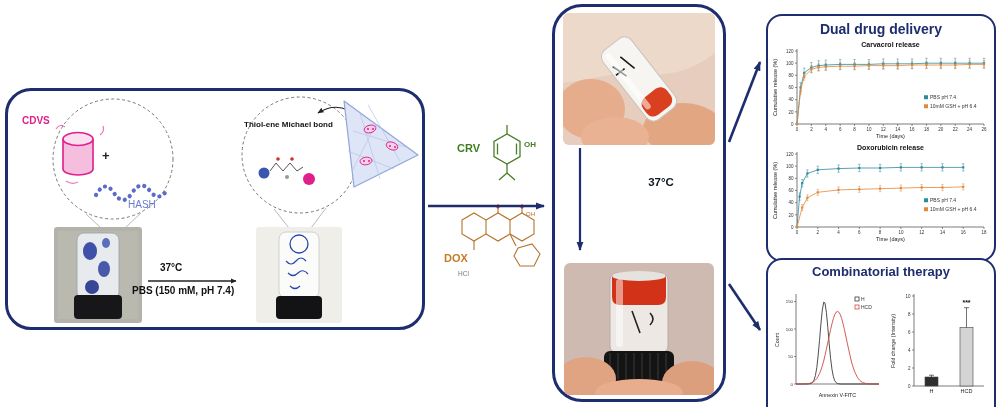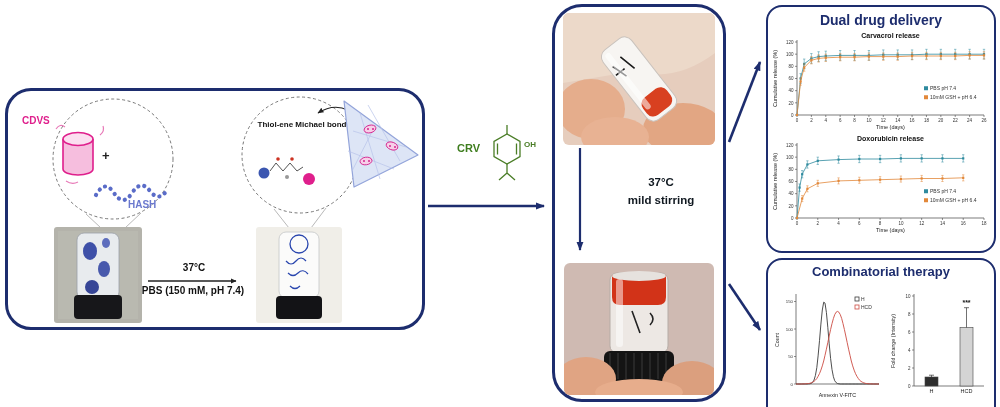--- a/index.html
+++ b/index.html
@@ -2,21 +2,21 @@
 <html><head>
 <meta charset="utf-8">
 <style>
   *{margin:0;padding:0;box-sizing:border-box}
   body{font-family:"Liberation Sans",sans-serif;background:#fff}
   #canvas{position:relative;width:1000px;height:407px;background:#fff;overflow:hidden}
   .panel{position:absolute;background:#fff;border:3px solid #1d2d6e;border-radius:26px}
   .panel.thin{border-width:2.5px;border-radius:16px}
   .art{position:absolute;left:0;top:0;width:100%;height:100%}
   .lbl{position:absolute;line-height:1.15}
-  .lbl.center{text-align:center}
+  .lbl.center{text-align:left}
   .panel-title{position:absolute;left:0;right:0;text-align:center;font-weight:bold;color:#1d2d6e}
   .chart{position:absolute}
   .photo{position:absolute;border-radius:6px;overflow:hidden}
   .photo svg{display:block;width:100%;height:100%}
   .midtext{position:absolute;text-align:center;font-weight:bold;color:#101820;font-size:11.5px;line-height:1.6}
   .molwrap{position:absolute}
   #overlay{position:absolute;left:0;top:0;pointer-events:none;z-index:6}
 </style>
 </head>
 <body>
@@ -87,78 +87,95 @@
       <g>
         <rect x="248" y="136" width="86" height="96" rx="3" fill="#f0eee8"></rect>
         <rect x="271" y="141" width="40" height="66" rx="7" fill="#fbfbfa" stroke="#c4c6c8" stroke-width="0.8"></rect>
         <circle cx="291" cy="153" r="9" fill="none" stroke="#2946ae" stroke-width="1.3"></circle>
         <path d="M278,170 q5,6 10,0 t10,0 M280,182 q5,5 10,0 t10,1 M282,195 q5,5 10,0" fill="none" stroke="#2946ae" stroke-width="1.2"></path>
         <rect x="268" y="205" width="46" height="23" rx="4" fill="#131316"></rect>
       </g>
     </svg>
     <div class="lbl" style="left:14px;top:24px;color:#df1f8c;font-weight:bold;font-size:10px">CDVS</div>
     <div class="lbl" style="left:94px;top:58px;color:#222;font-weight:bold;font-size:13px">+</div>
-    <div class="lbl" style="left:120px;top:108px;color:#6b79ce;font-weight:bold;font-size:10px">HASH</div>
+    <div class="lbl" style="left:120px;top:108px;color:#6b79ce;font-weight:normal;font-size:10px">HASH</div>
     <div class="lbl center" style="left:236px;top:29px;width:116px;color:#111;font-weight:bold;font-size:8px">Thiol-ene Michael bond</div>
     <div class="lbl center" style="left:152px;top:171px;width:68px;color:#111;font-weight:bold;font-size:10px">37°C</div>
     <div class="lbl center" style="left:124px;top:194px;width:122px;color:#111;font-weight:bold;font-size:10px">PBS (150 mM, pH 7.4)</div>
   </section>
 
   <div class="molwrap" style="left:437px;top:120px;width:110px;height:64px">
     <svg class="art" viewBox="0 0 110 64">
       <g stroke="#4a7d26" stroke-width="1.3" fill="none">
         <path d="M70,14 L83,21.5 L83,36.5 L70,44 L57,36.5 L57,21.5 Z"></path>
         <path d="M79.5,23.5 L79.5,34.5 M60.5,23.5 L60.5,34.5"></path>
         <path d="M70,14 L70,5"></path>
         <path d="M70,44 L70,53 M70,53 L62,60 M70,53 L78,60"></path>
       </g>
       <text x="87" y="27" font-size="8" fill="#4a7d26" font-weight="bold">OH</text>
     </svg>
     <div class="lbl" style="left:20px;top:22px;color:#3e7d1e;font-weight:bold;font-size:11px">CRV</div>
   </div>
 
+  <div class="molwrap" style="left:430px;top:190px;width:120px;height:116px">
+    <svg class="art" viewBox="0 0 120 116">
+      <g transform="translate(26,0)">
+        <g stroke="#b5722a" stroke-width="1.1" fill="none">
+          <path d="M6,30 L18,23 L30,30 L30,44 L18,51 L6,44 Z"></path>
+          <path d="M30,30 L42,23 L54,30 L54,44 L42,51 L30,44"></path>
+          <path d="M54,30 L66,23 L78,30 L78,44 L66,51 L54,44"></path>
+          <path d="M42,23 L42,14 M66,23 L66,14 M18,51 L18,60 M54,44 L60,56"></path>
+          <path d="M62,58 L76,54 L84,64 L78,76 L64,76 L58,66 Z"></path>
+        </g>
+        <circle cx="42" cy="17" r="1.6" fill="#cc3322"></circle>
+        <circle cx="66" cy="17" r="1.6" fill="#cc3322"></circle>
+        <text x="70" y="26" font-size="6" fill="#b5722a">OH</text>
+      </g>
+      <text x="28" y="86" font-size="6.5" fill="#777">HCl</text>
+    </svg>
+    <div class="lbl" style="left:14px;top:62px;color:#c87a28;font-weight:bold;font-size:11px">DOX</div>
+  </div>
 
   <section class="panel" style="left:552px;top:4px;width:174px;height:398px;border-radius:30px">
     <div class="photo" style="left:8px;top:6px;width:152px;height:132px">
       <svg viewBox="0 0 152 132">
         <rect width="152" height="132" fill="#e6cdbd"></rect>
         <path d="M0,0 h152 v40 q-40,30 -80,18 L0,70 Z" fill="#ecd9c9"></path>
         <ellipse cx="28" cy="96" rx="34" ry="30" fill="#e5ad8c"></ellipse>
         <ellipse cx="120" cy="116" rx="40" ry="26" fill="#e2a683"></ellipse>
         <g transform="rotate(-38 76 66)">
           <rect x="58" y="22" width="36" height="88" rx="9" fill="#f7f5f2" stroke="#c9c2bc" stroke-width="1"></rect>
           <rect x="61" y="84" width="30" height="22" rx="8" fill="#d84020"></rect>
           <path d="M63,40 l5,16 m-8,-7 l11,0 m4,-12 l4,18" stroke="#1b1b1b" stroke-width="1.6" fill="none"></path>
           <rect x="63" y="26" width="6" height="70" rx="3" fill="#ffffff" opacity="0.55"></rect>
         </g>
         <ellipse cx="52" cy="124" rx="34" ry="20" fill="#e8b293"></ellipse>
       </svg>
     </div>
     <div class="midtext" style="left:44px;top:166px;width:124px">
       <div>37°C</div>
-      <div>mild stirring</div>
     </div>
     <div class="photo" style="left:9px;top:256px;width:150px;height:132px">
       <svg viewBox="0 0 150 132">
         <rect width="150" height="132" fill="#cfbab2"></rect>
         <rect x="46" y="10" width="58" height="80" rx="7" fill="#ede8e4" stroke="#b5aca6" stroke-width="1"></rect>
         <path d="M48,12 h54 v22 q0,8 -8,8 h-38 q-8,0 -8,-8 Z" fill="#d23318"></path>
         <ellipse cx="75" cy="13" rx="27" ry="5" fill="#e6e2de"></ellipse>
         <path d="M86,50 q6,6 0,12 m-18,-14 l8,22" stroke="#222" stroke-width="1.6" fill="none"></path>
         <rect x="52" y="16" width="7" height="68" rx="3" fill="#fff" opacity="0.5"></rect>
         <rect x="40" y="88" width="70" height="30" rx="6" fill="#141414"></rect>
         <path d="M46,90 v26 M54,90 v26 M62,90 v26 M70,90 v26 M78,90 v26 M86,90 v26 M94,90 v26 M102,90 v26" stroke="#2e2e2e" stroke-width="1.5"></path>
         <ellipse cx="22" cy="116" rx="30" ry="22" fill="#e0a483"></ellipse>
         <ellipse cx="128" cy="120" rx="30" ry="22" fill="#db9f7e"></ellipse>
         <ellipse cx="75" cy="129" rx="44" ry="13" fill="#e7ad8c"></ellipse>
       </svg>
     </div>
   </section>
 
-  <section class="panel thin" style="left:766px;top:5px;width:230px;height:248px">
+  <section class="panel thin" style="left:766px;top:14px;width:230px;height:248px">
     <h2 class="panel-title" style="top:5px;font-size:14px">Dual drug delivery</h2>
     <div class="chart" style="left:2px;top:22px;width:220px;height:102px"><svg viewBox="0 0 220 102" width="220" height="102">
           <text x="120.5" y="9" font-size="7" text-anchor="middle" fill="#111" font-weight="bold">Carvacrol release</text>
           <line x1="27" y1="11" x2="27" y2="86" stroke="#444" stroke-width="0.7"></line>
           <line x1="27" y1="86" x2="214" y2="86" stroke="#444" stroke-width="0.7"></line>
           <line x1="27" y1="86" x2="27" y2="88" stroke="#444" stroke-width="0.6"></line>
           <text x="27" y="93" font-size="4.5" text-anchor="middle" fill="#333">0</text>
           <line x1="41.38461538461539" y1="86" x2="41.38461538461539" y2="88" stroke="#444" stroke-width="0.6"></line>
           <text x="41.38461538461539" y="93" font-size="4.5" text-anchor="middle" fill="#333">2</text>
           <line x1="55.769230769230774" y1="86" x2="55.769230769230774" y2="88" stroke="#444" stroke-width="0.6"></line>

